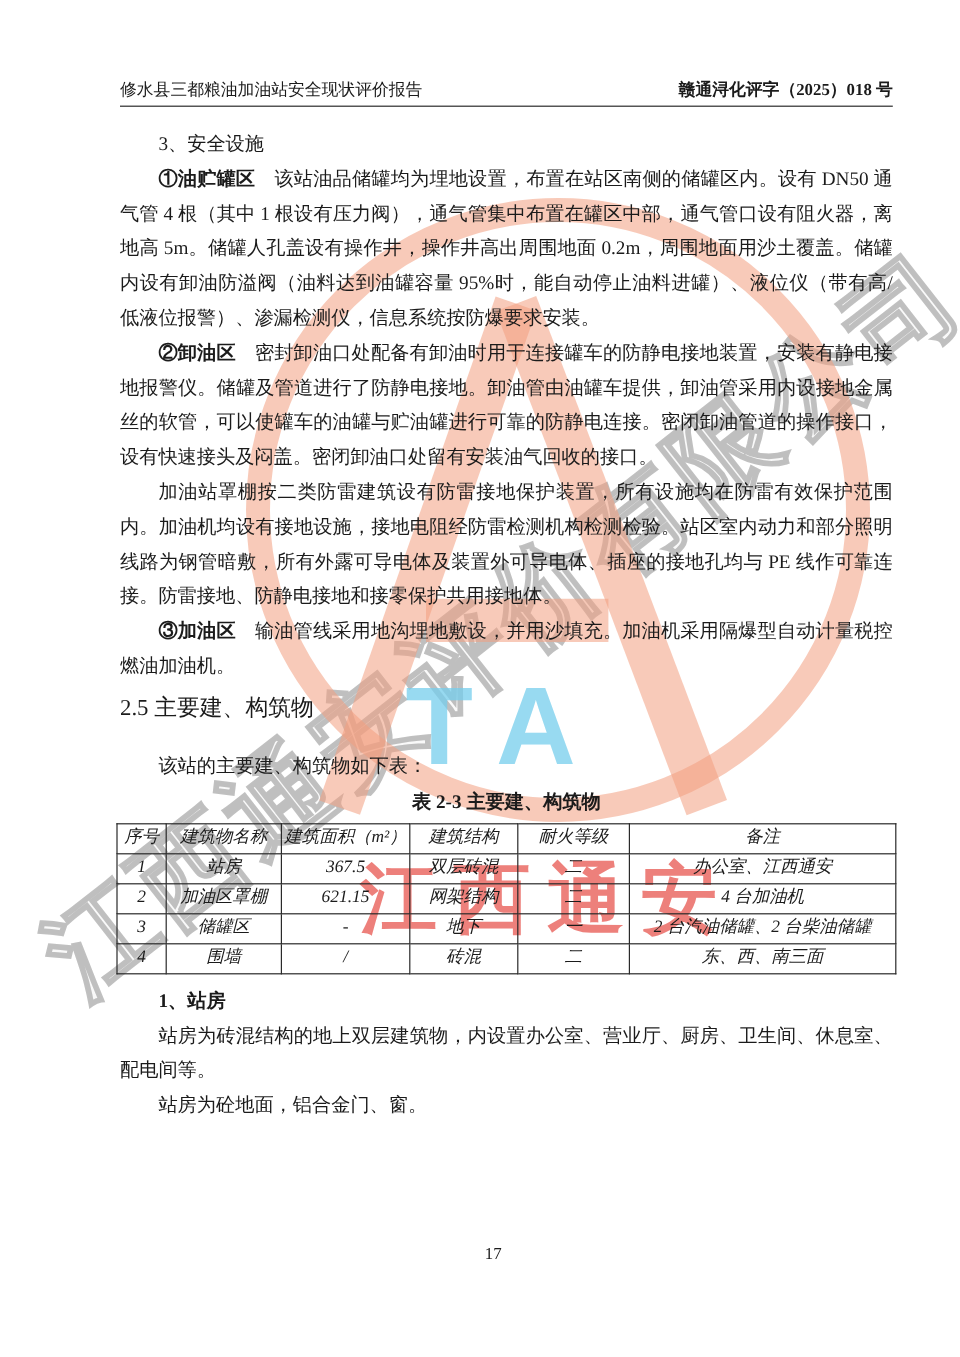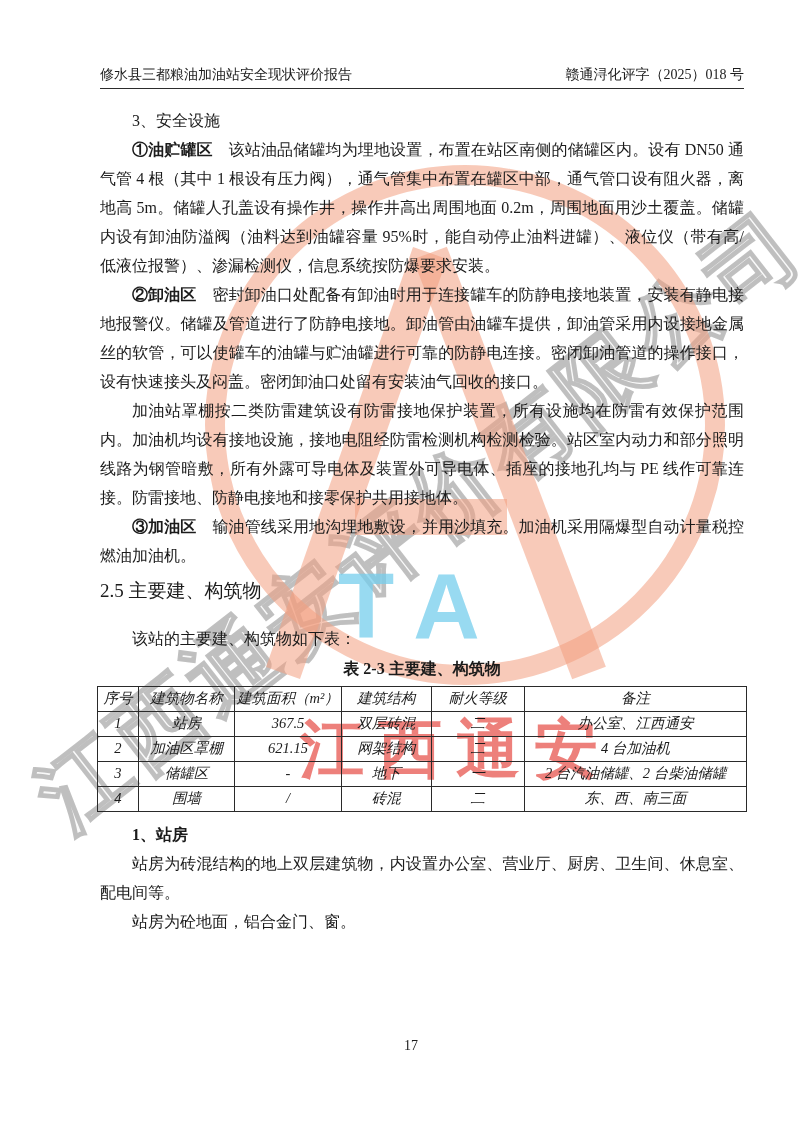--- a/index.html
+++ b/index.html
@@ -38,21 +38,21 @@
     color:rgba(228,68,60,0.68); line-height:1;
     font-family:"Liberation Serif","DejaVu Serif",serif;
   }
   
   .doc { position:relative; z-index:1; }
   .hdr {
     position:absolute; left:100px; top:66px; width:644px;
     display:flex; justify-content:space-between; align-items:flex-end;
     font-size:14px; padding-bottom:4px; border-bottom:1.5px solid #2c2c2c;gap:48px;
   }
-  .hdr .right { font-weight:normal;padding-left:30px; }
+  .hdr .right { font-weight:bold;padding-left:30px; }
   .content {
     position:absolute; left:100px; top:100px; width:644px;
     font-size:16px; line-height:29px; text-align:justify;
   }
   .content p { margin:0; text-indent:2em; }
   .h3 { font-weight:normal; text-indent:2em; margin:6px 0 0 0; }
   .plabel { font-weight:bold; padding-right:1em; }
   .h2 {
     font-weight:normal; font-size:19px; line-height:34px; margin:4px 0 16px 0;
     text-indent:0;

